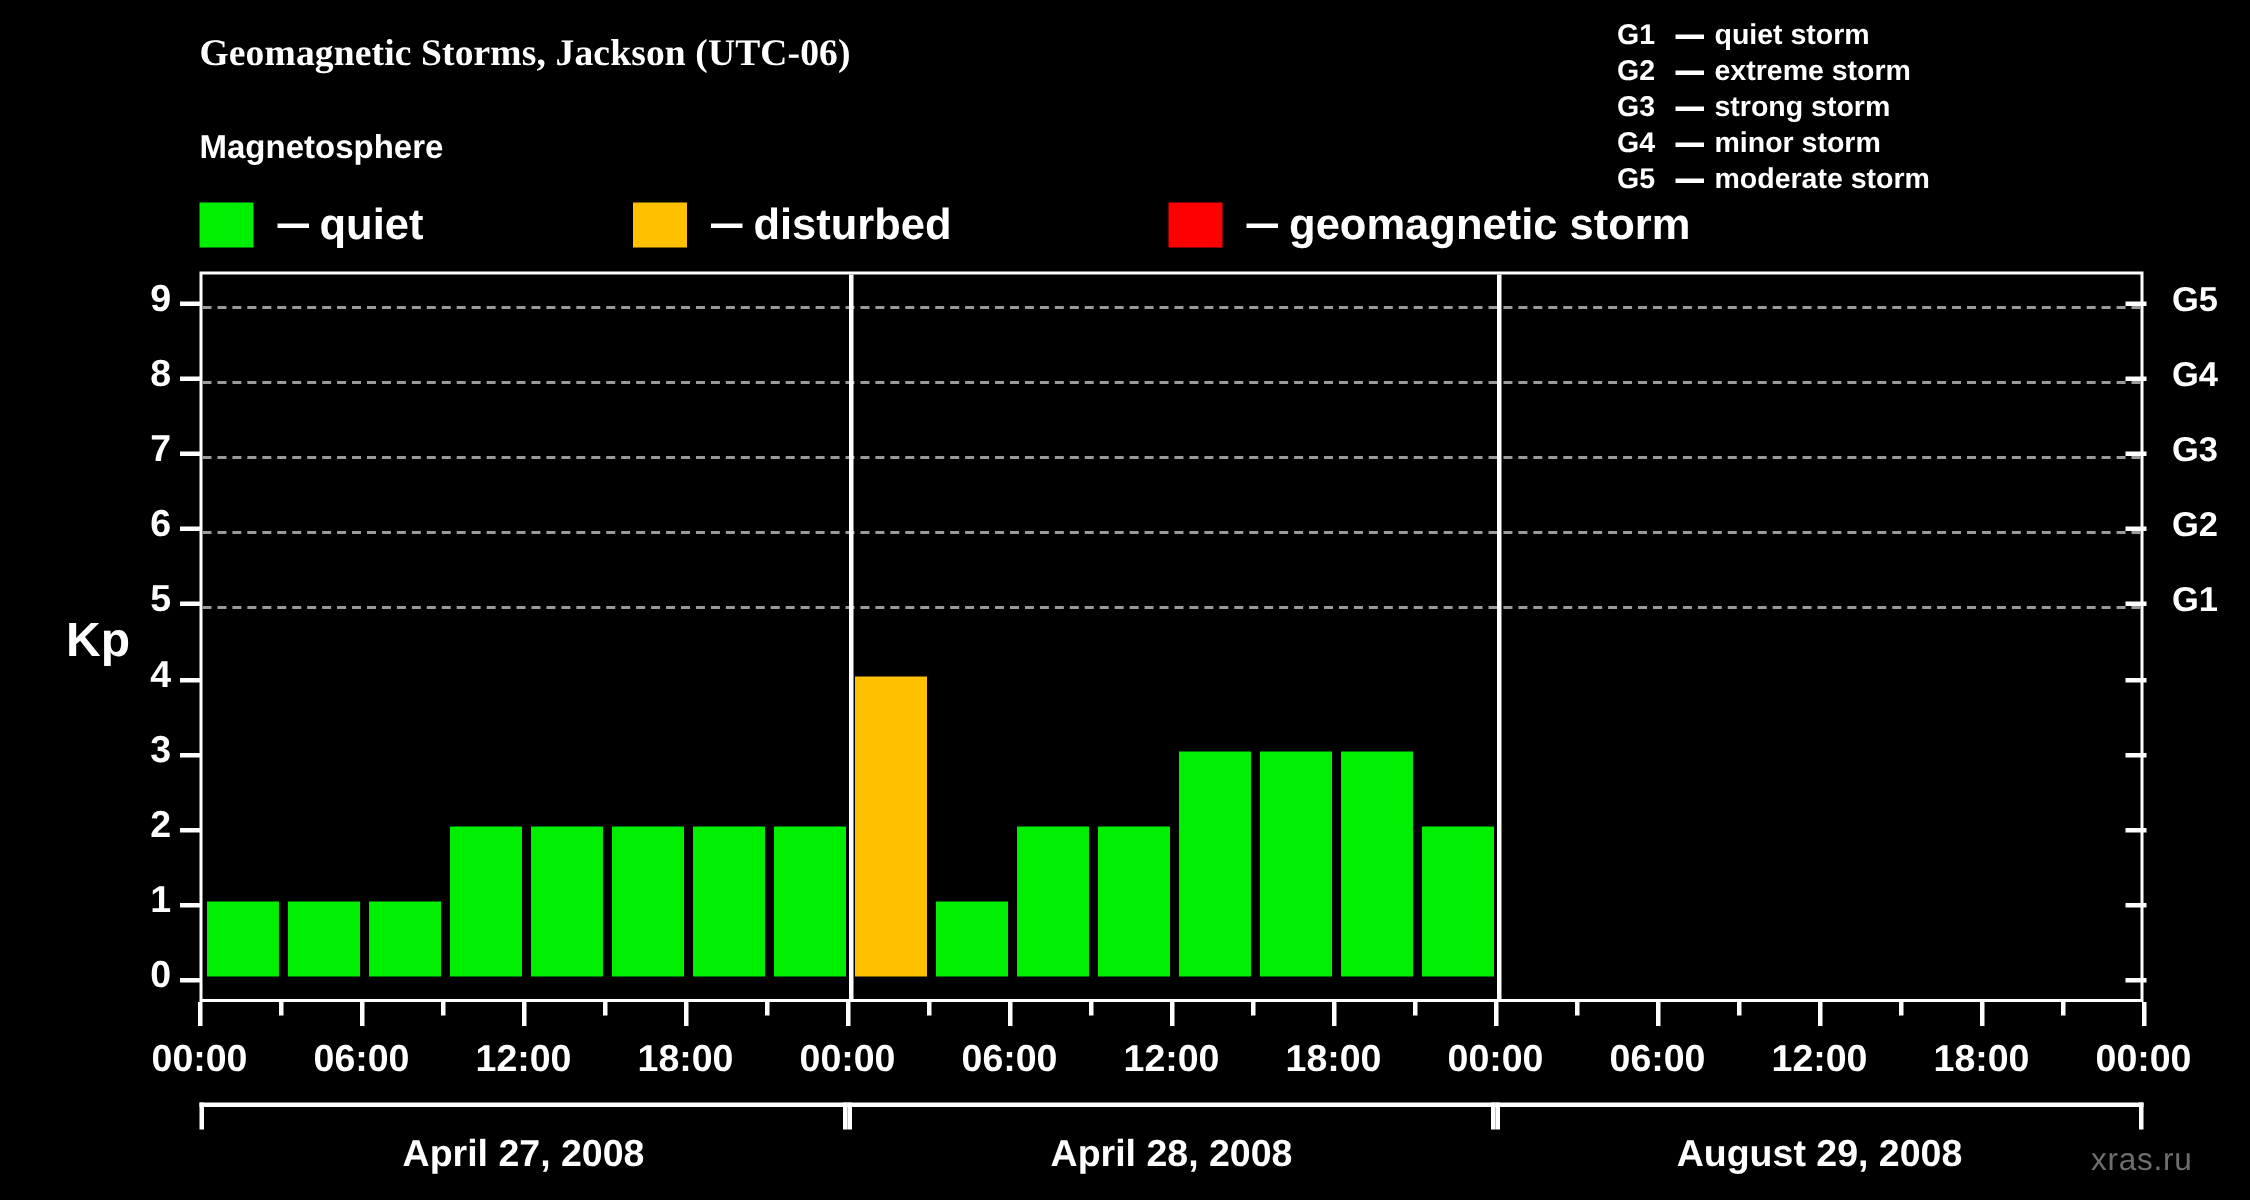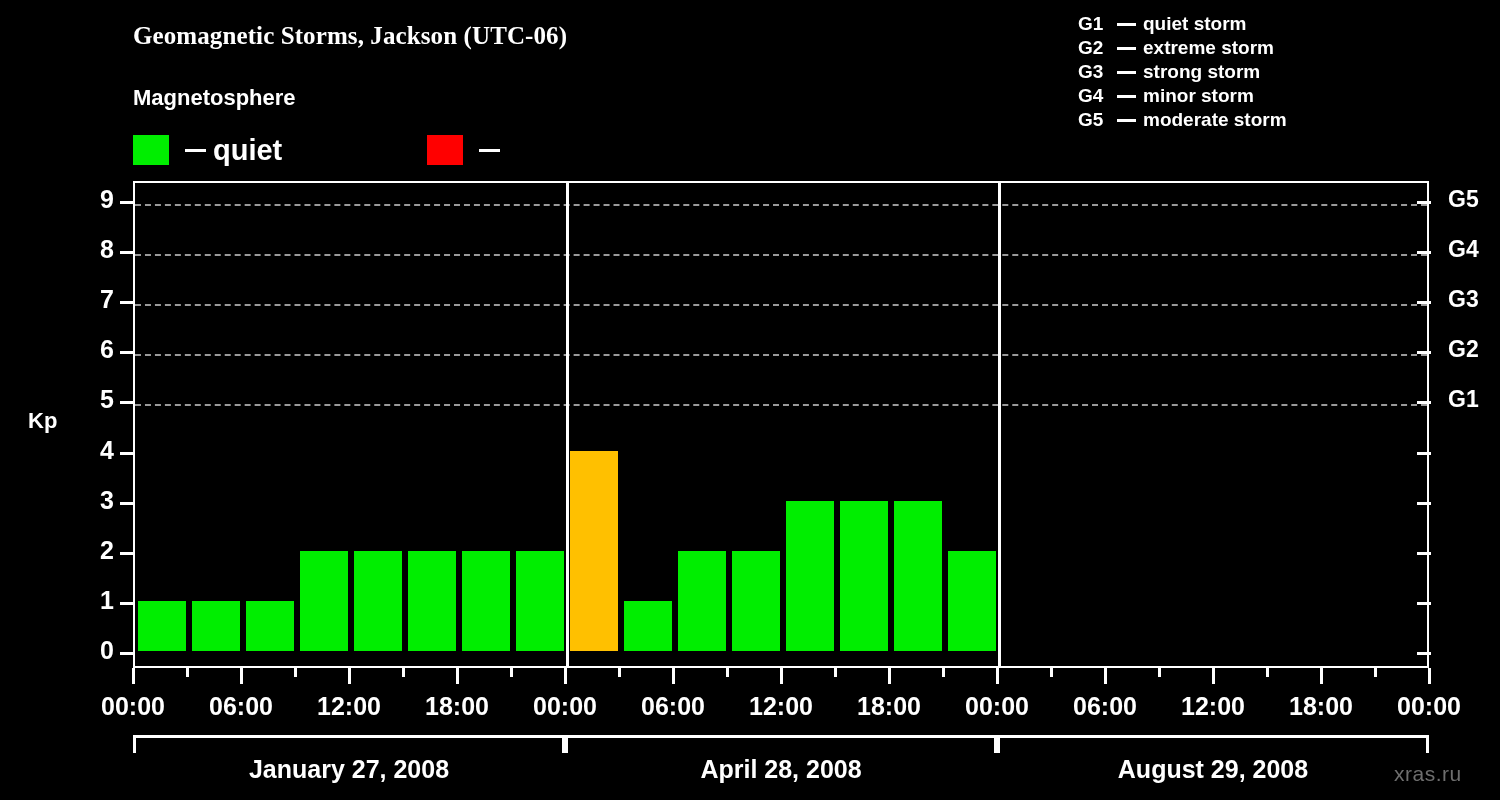--- a/index.html
+++ b/index.html
@@ -131,23 +131,23 @@
     bottom: 15px;
   }
   .ytick-left {
     position: absolute;
     width: 14px;
     height: 3px;
     background: #ffffff;
   }
   #kp-axis-label {
     position: absolute;
-    left: 28px;
+    left: 44px;
     top: 408px;
-    font-size: 22px;
+    font-size: 32px;
     font-weight: bold;
   }
 
   
   .g-tick-label {
     position: absolute;
     left: 1448px;
     font-size: 23px;
     font-weight: bold;
   }
@@ -224,23 +224,29 @@
 
 <div id="chart-title">Geomagnetic Storms, Jackson (UTC-06)</div>
 <div id="subtitle">Magnetosphere</div>
 
 <div id="color-legend">
     <div class="legend-entry">
       <span class="legend-swatch" style="background: rgb(0, 238, 0);"></span>
       <span class="legend-dash"></span>
       <span class="legend-label">quiet</span>
     </div>
+    <div class="legend-entry" style="margin-left: 140px;">
+      <span class="legend-swatch" style="background: rgb(255, 192, 0);"></span>
+      <span class="legend-dash"></span>
+      <span class="legend-label">disturbed</span>
+    </div>
     <div class="legend-entry" style="margin-left: 145px;">
       <span class="legend-swatch" style="background: rgb(255, 0, 0);"></span>
       <span class="legend-dash"></span>
+      <span class="legend-label">geomagnetic storm</span>
     </div>
   </div>
 
 <div id="g-legend">
     <div class="g-row">
       <span class="g-code">G1</span>
       <span class="g-dash"></span>
       <span>quiet storm</span>
     </div>
     <div class="g-row">
@@ -363,20 +369,20 @@
     <div class="xtick-minor" style="left: 1158px;"></div>
     <div class="xtick-major" style="left: 1212px;"></div>
     <div class="x-label" style="left: 1213px;">12:00</div>
     <div class="xtick-minor" style="left: 1266px;"></div>
     <div class="xtick-major" style="left: 1320px;"></div>
     <div class="x-label" style="left: 1321px;">18:00</div>
     <div class="xtick-minor" style="left: 1374px;"></div>
     <div class="xtick-major" style="left: 1428px;"></div>
     <div class="x-label" style="left: 1429px;">00:00</div>
     <div class="date-bracket" style="left: 133px; width: 432px;"></div>
-    <div class="date-label" style="left: 349px;">January 27, 2008</div>
+    <div class="date-label" style="left: 349px;">April 27, 2008</div>
     <div class="date-bracket" style="left: 565px; width: 432px;"></div>
     <div class="date-label" style="left: 781px;">April 28, 2008</div>
     <div class="date-bracket" style="left: 997px; width: 432px;"></div>
     <div class="date-label" style="left: 1213px;">August 29, 2008</div>
   </div>
 
 <div id="watermark">xras.ru</div>
 
 </body></html>

